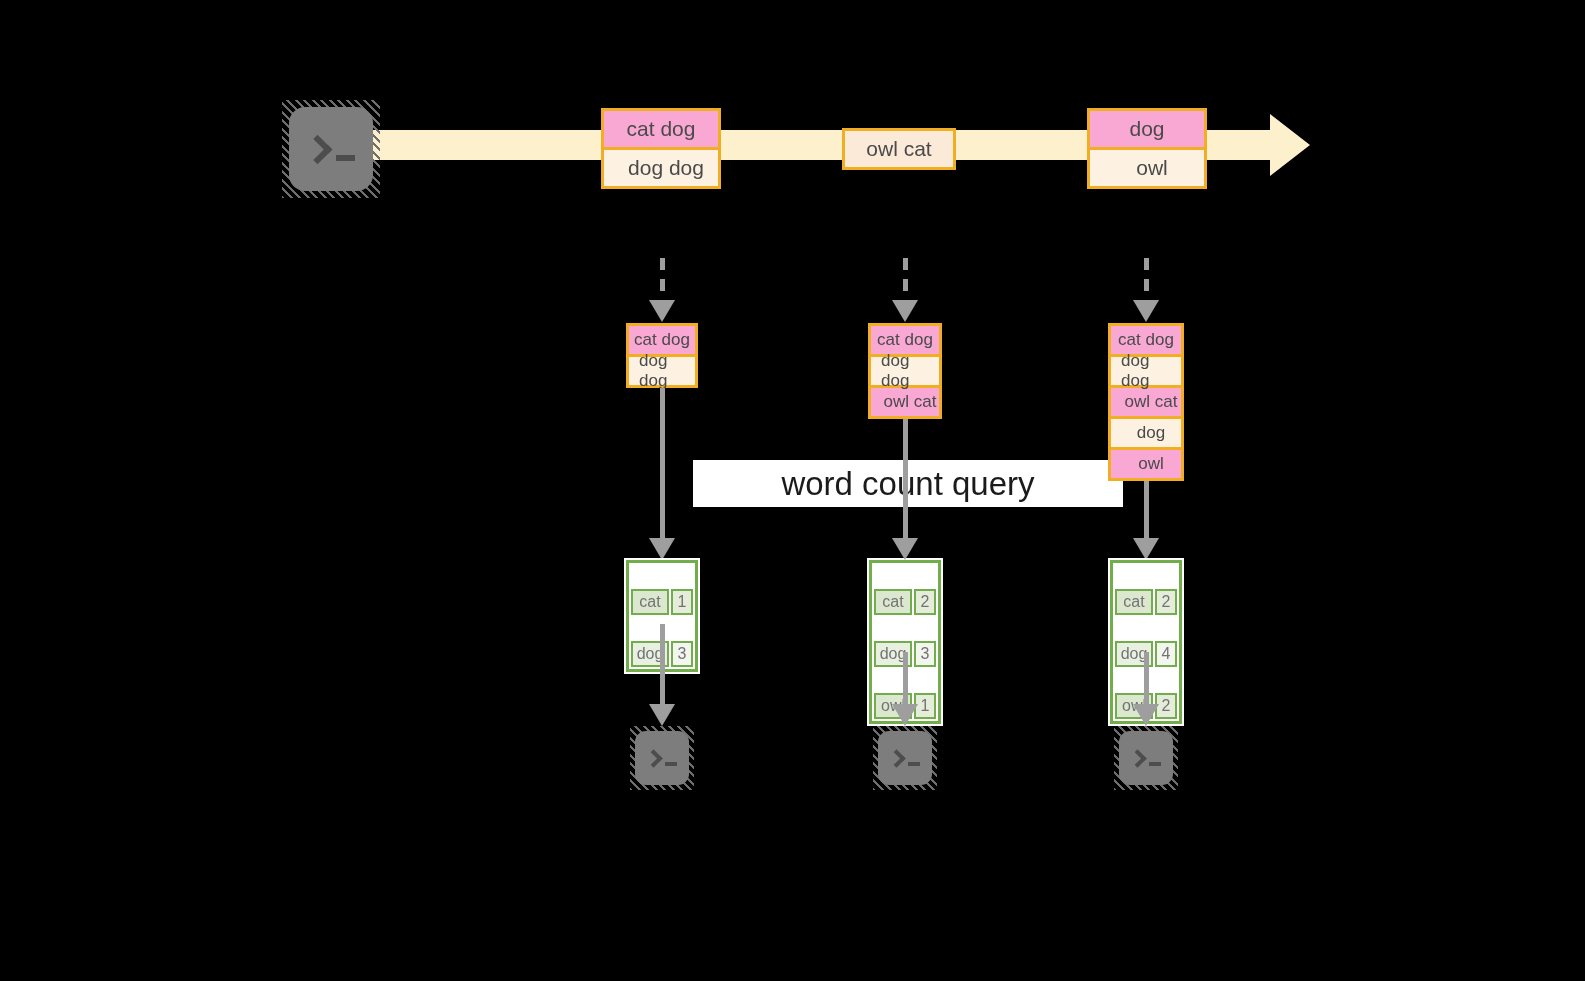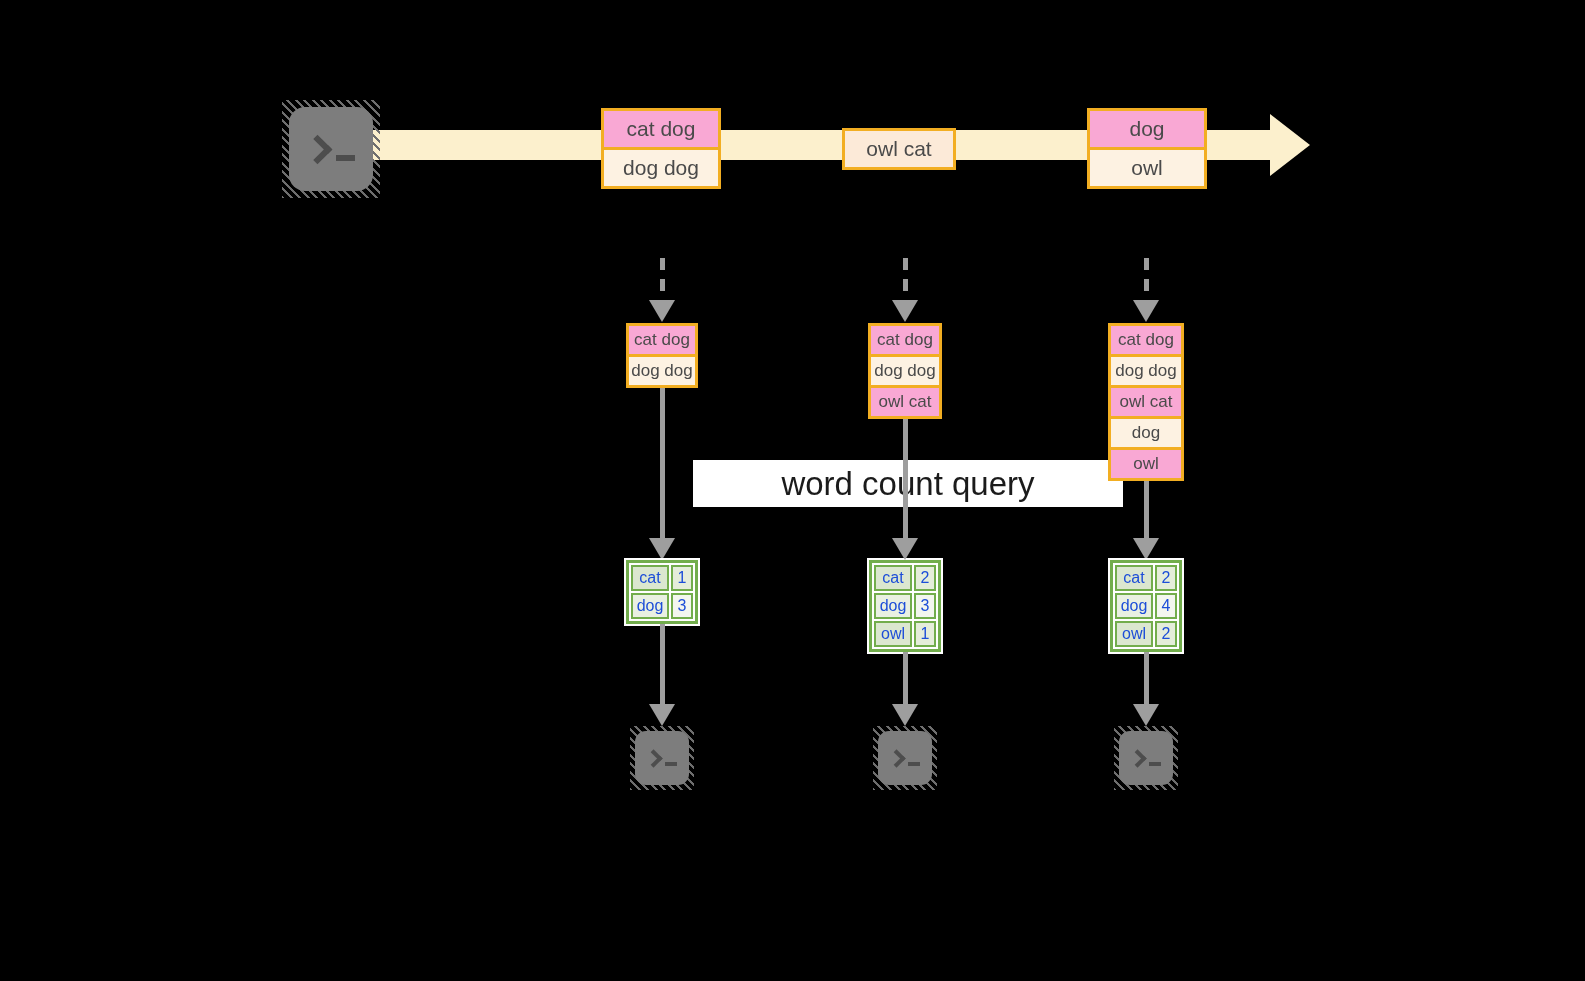--- a/index.html
+++ b/index.html
@@ -47,21 +47,21 @@
   }
 
   
   .obox{position:absolute;z-index:3;}
   .ocell{
     box-sizing:border-box;
     border:3px solid #f2ae22;
     display:flex;align-items:center;justify-content:center;
     color:#4a4a4a;
   }
-  .ocell + .ocell{margin-top:-3px;}
+  .ocell + .ocell{margin-top:-3px;padding-left:10px;}
   .fill-dark{background:#f9a8d4;}
   .fill-light{background:#fdf2e2;}
   .fill-mid{background:#fcead8;}
   .ev-cell{height:42px;font-size:21px;}
   .stack-cell{height:34px;font-size:17px;}
 
   
   .vline{position:absolute;width:5px;background:#9e9e9e;z-index:4;}
   .vdash{
     position:absolute;width:5px;z-index:4;
@@ -88,21 +88,21 @@
     position:absolute;z-index:4;
     display:grid;grid-template-columns:38px 22px;gap:2px;
     background:#ffffff;padding:2px;
     border:3px solid #72ad4c;
     outline:2px solid #ffffff;
   }
   .gcell{
     height:26px;box-sizing:border-box;
     border:2px solid #72ad4c;
     display:flex;align-items:center;justify-content:center;
-    font-size:16px;color:#1d4ed8;
+    font-size:16px;color:#737373;margin-top:24px;
   }
   .g-w-odd{background:#dbe7cf;}
   .g-n-odd{background:#e5edda;}
   .g-w-even{background:#e9f0e2;}
   .g-n-even{background:#f3f6ef;}
 
   .z10{z-index:10;}
 </style>
 </head>
 <body>

